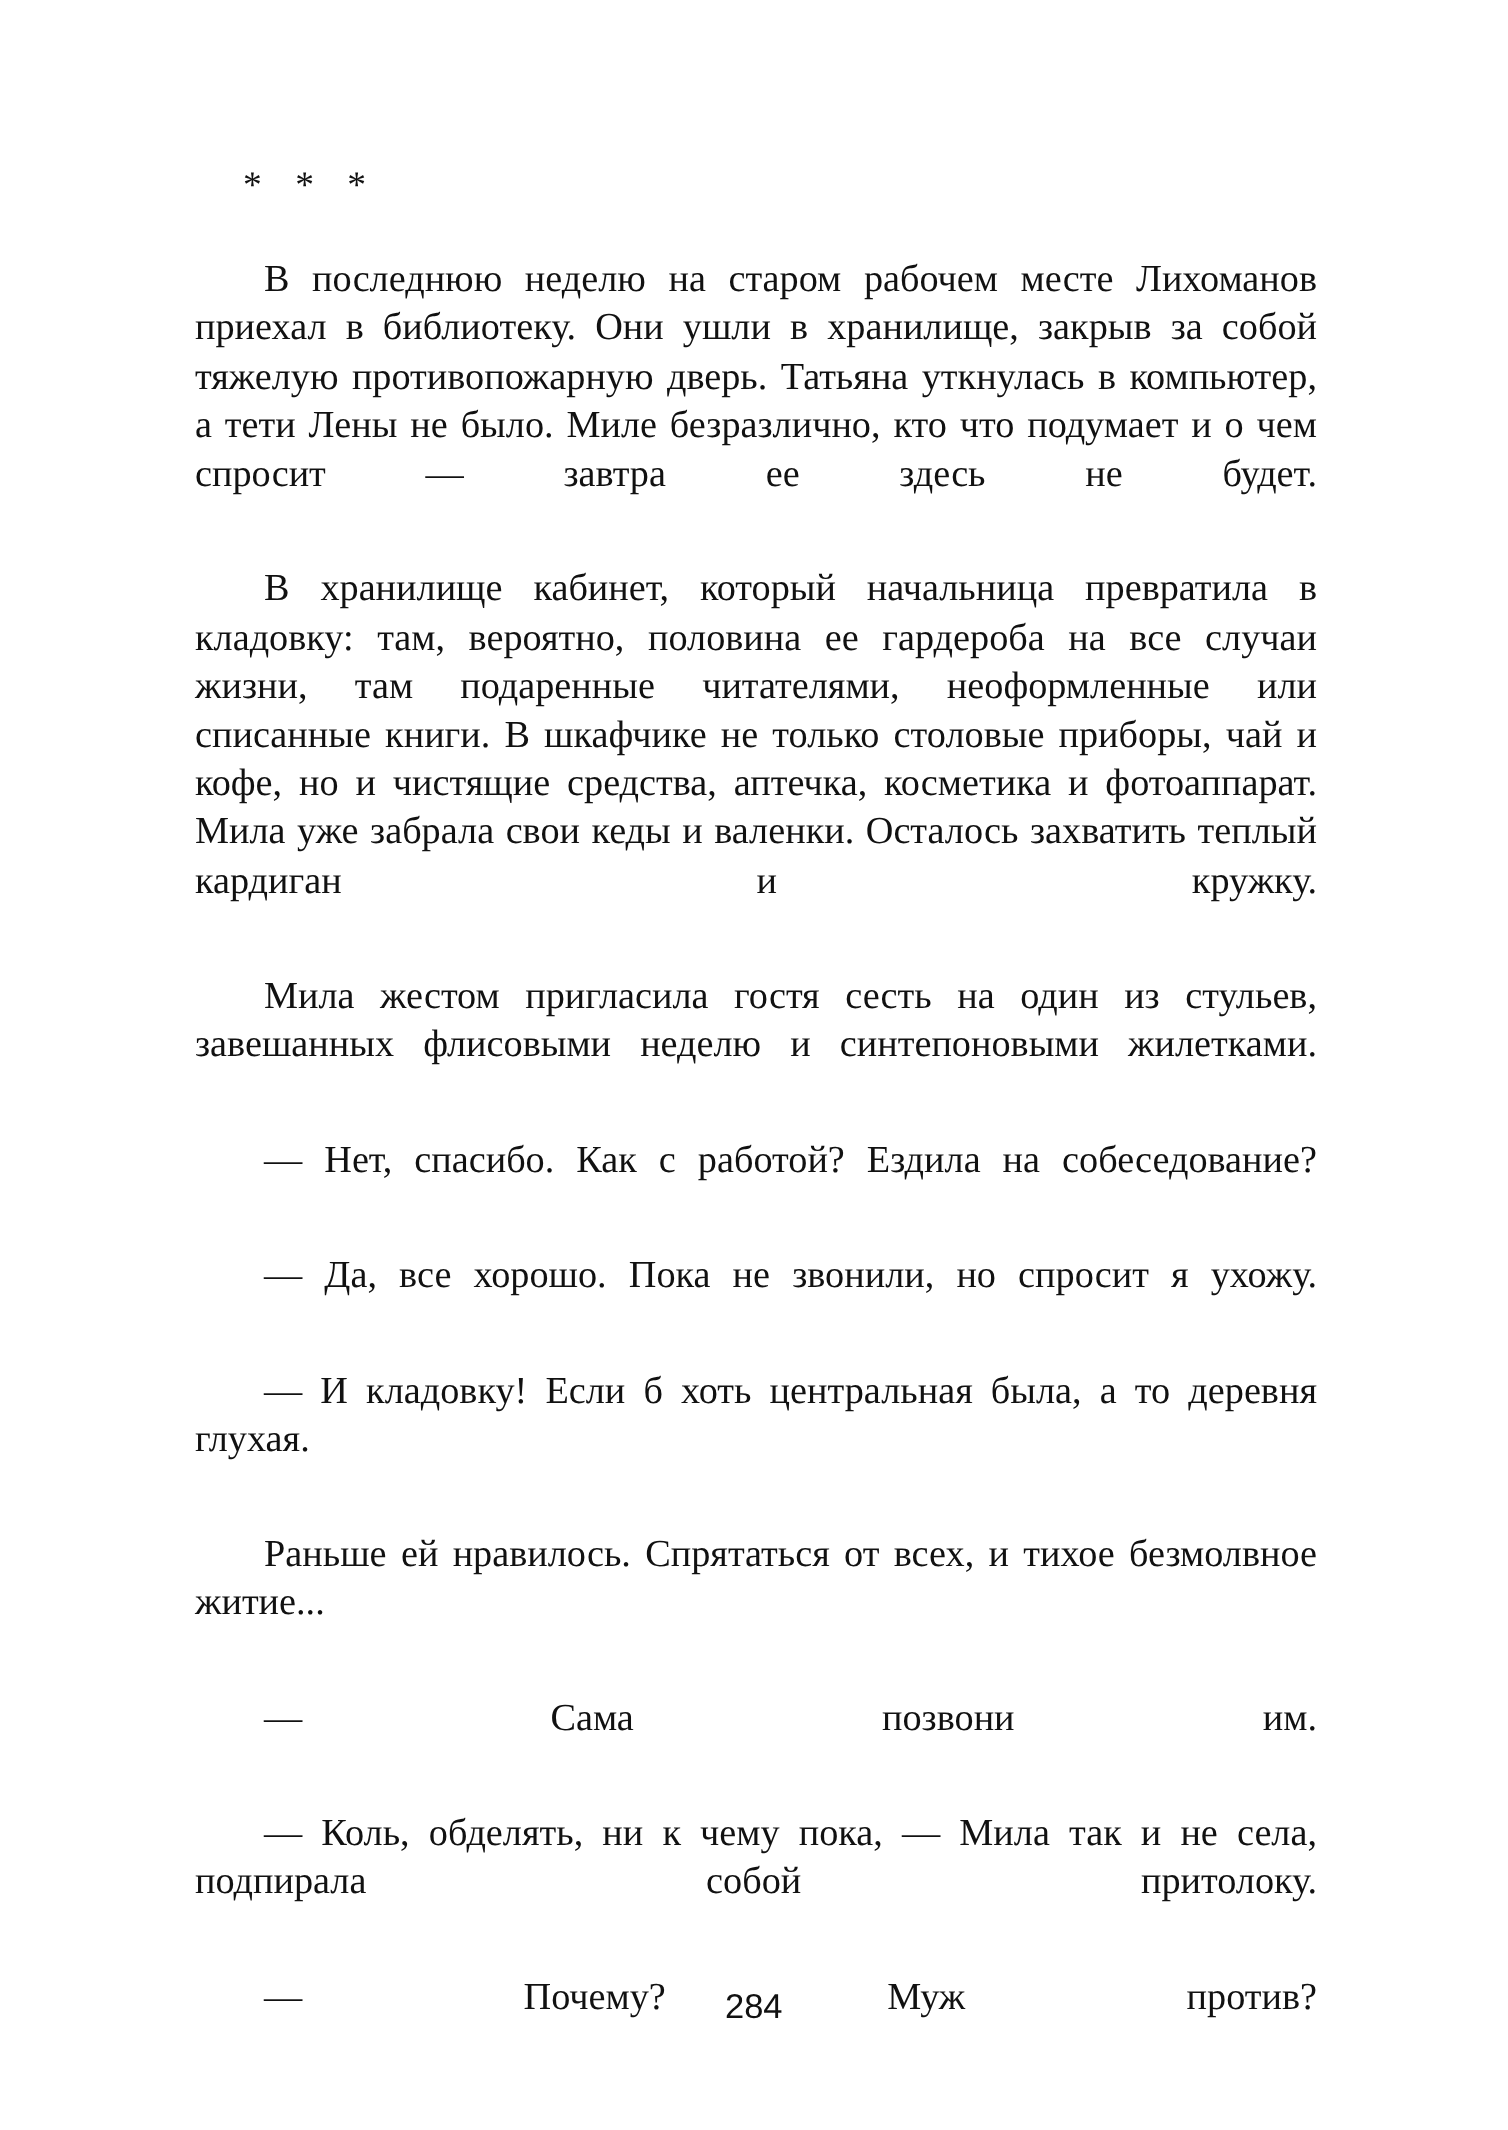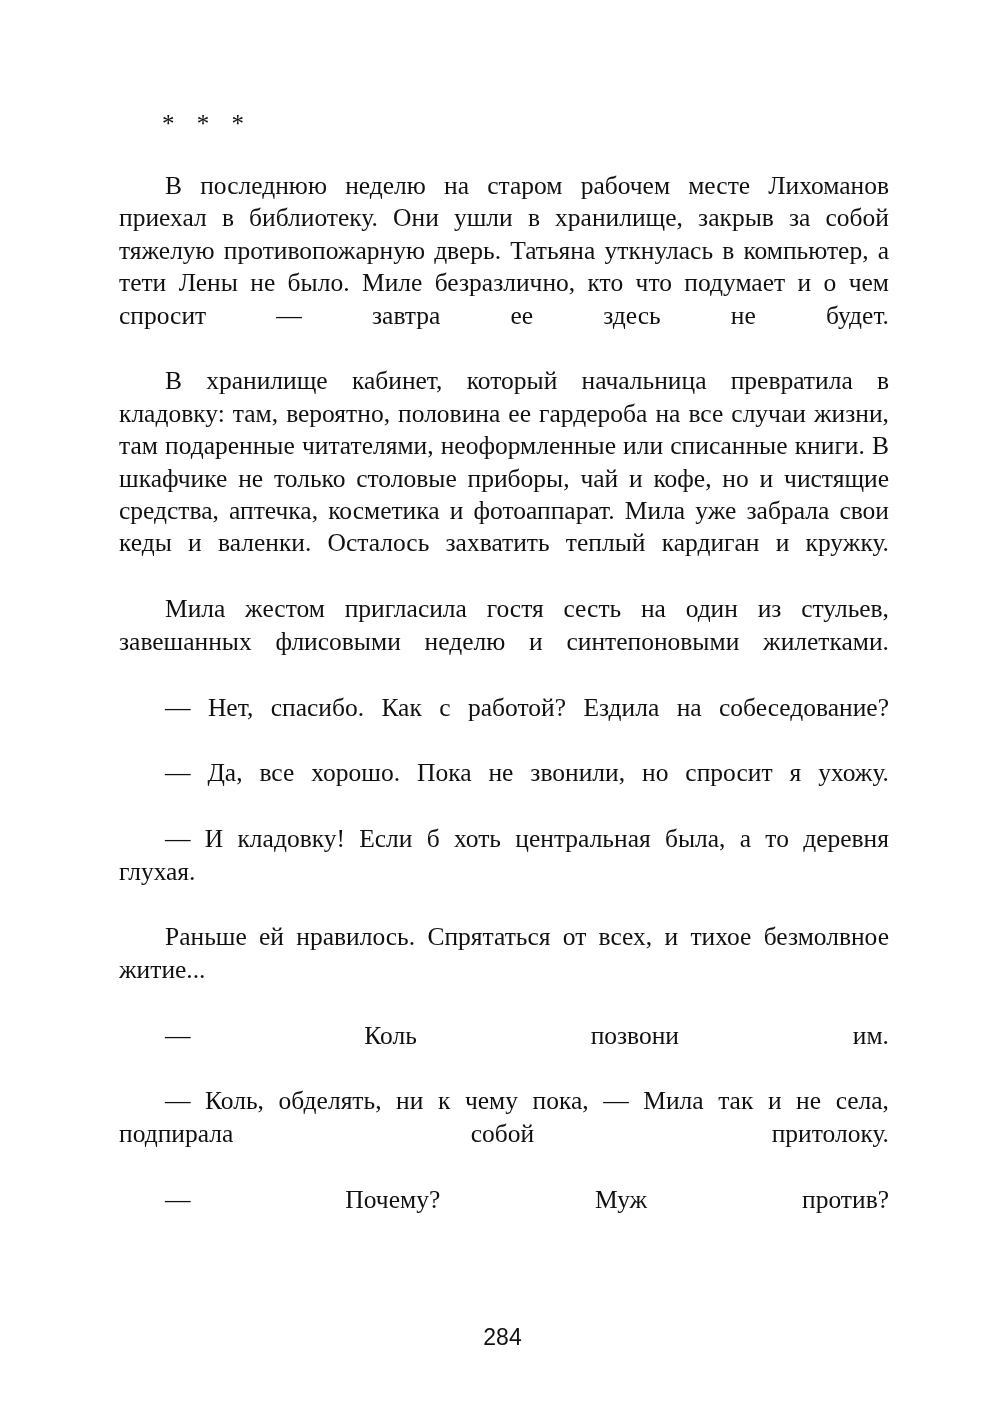--- a/index.html
+++ b/index.html
@@ -36,21 +36,21 @@
     font-size: 25px;
     letter-spacing: 8px;
     line-height: 32px;
     margin-left: 44px;
     margin-bottom: 30px;
     color: #111111;
     white-space: pre;
   }
 
   p.para {
-    margin: 1px;
+    margin: 12px;
     font-size: 25.5px;
     line-height: 32.4px;
     text-align: justify;
     text-indent: 46px;
     text-justify: inter-word;
     hyphens: manual;
     color: #111111;
     word-spacing: 0.02em;
   }
 
@@ -81,21 +81,21 @@
 
     <div class="scene-break">* * *</div>
 
     <p class="para">В последнюю неделю на старом рабочем месте Лихоманов приехал в библиотеку. Они ушли в хранилище, закрыв за собой тяжелую противопожарную дверь. Татьяна уткнулась в компьютер, а тети Лены не было. Миле безразлично, кто что подумает и о чем спросит — завтра ее здесь не будет.</p>
     <p class="para">В хранилище кабинет, который начальница превратила в кладовку: там, вероятно, половина ее гардероба на все случаи жизни, там подаренные читателями, неоформленные или списанные книги. В шкафчике не только столовые приборы, чай и кофе, но и чистящие средства, аптечка, косметика и фотоаппарат. Мила уже забрала свои кеды и валенки. Осталось захватить теплый кардиган и кружку.</p>
     <p class="para">Мила жестом пригласила гостя сесть на один из стульев, завешанных флисовыми неделю и синтепоновыми жилетками.</p>
     <p class="para">— Нет, спасибо. Как с работой? Ездила на собеседование?</p>
     <p class="para">— Да, все хорошо. Пока не звонили, но спросит я ухожу.</p>
     <p class="para">— И кладовку! Если б хоть центральная была, а то деревня глухая.</p>
     <p class="para">Раньше ей нравилось. Спрятаться от всех, и тихое безмолвное житие...</p>
-    <p class="para">— Коль позвони им.</p>
+    <p class="para">— Сама позвони им.</p>
     <p class="para">— Коль, обделять, ни к чему пока, — Мила так и не села, подпирала собой притолоку.</p>
     <p class="para">— Почему? Муж против?</p>
 
   </div>
 
   <div class="page-number">284</div>
 
 </div>
 
 </body></html>

